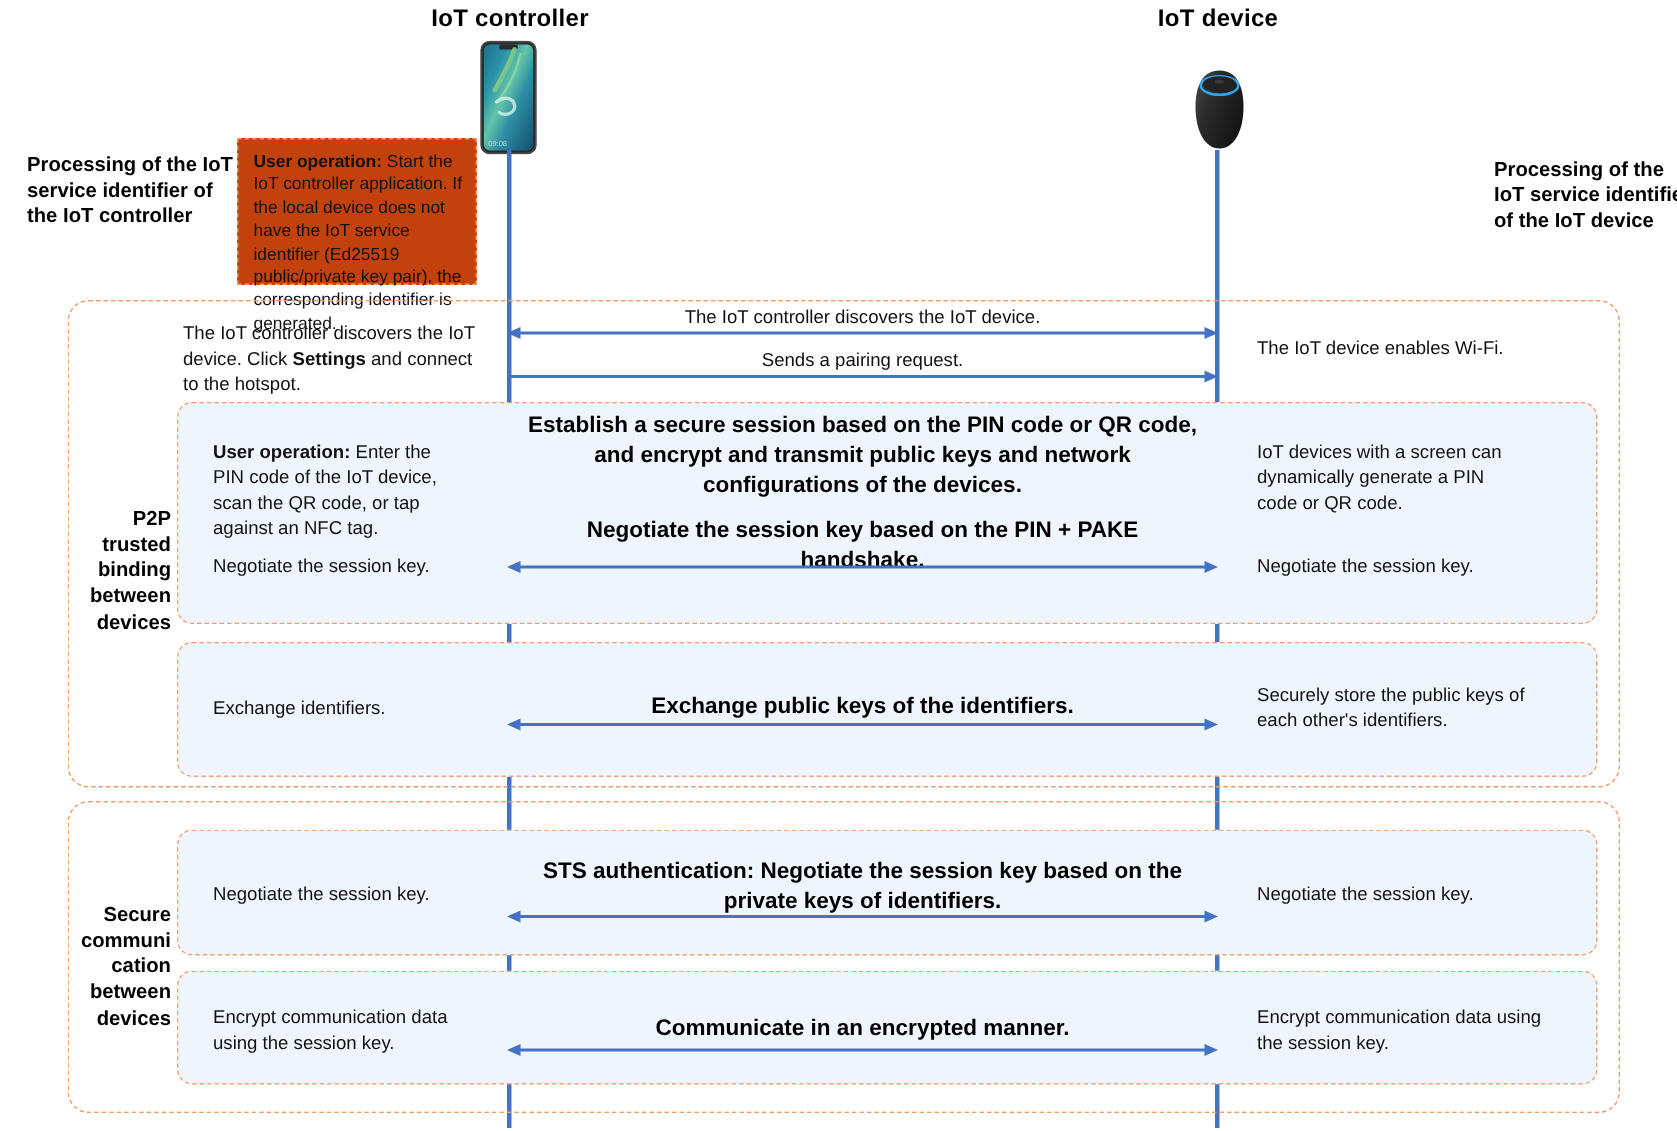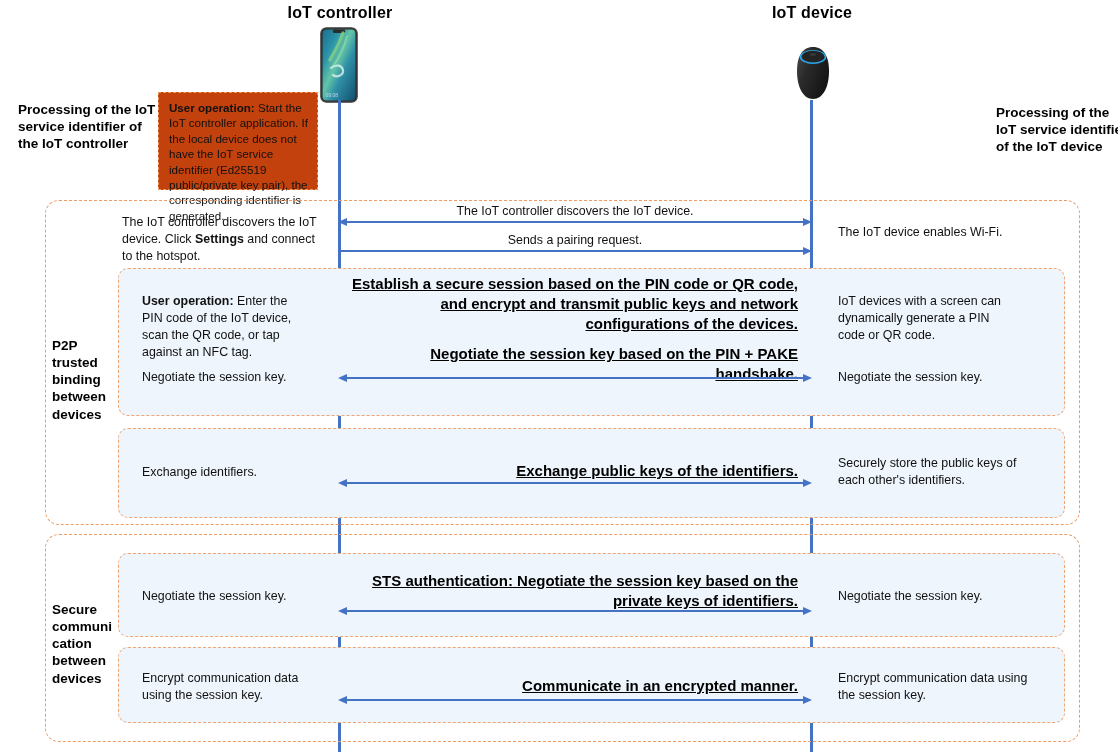--- a/index.html
+++ b/index.html
@@ -36,21 +36,21 @@
     background: #4472c4;
   }
 
   
   .stage-label {
     font-size: 13.5px;
     font-weight: bold;
     line-height: 1.27;
     color: #000;
   }
-  .stage-label.center { text-align: left; }
+  .stage-label.center { text-align: right; }
 
   
   .phase-frame {
     border: 1.6px dashed #ed9a63;
     border-radius: 14px;
     background: transparent;
     box-sizing: border-box;
   }
 
   
@@ -86,23 +86,22 @@
     font-size: 12.4px;
     line-height: 1.35;
     text-align: center;
     color: #111;
     white-space: nowrap;
   }
   .msg-strong {
     font-size: 15px;
     font-weight: bold;
     line-height: 1.33;
-    text-align: right;
+    text-align: center;
     color: #000;
-    text-decoration: underline;
   }
 
   
   .arrow { height: 14px; }
   .arrow svg { display: block; }
 
   
   .device { line-height: 0; }
 </style>
 </head>

